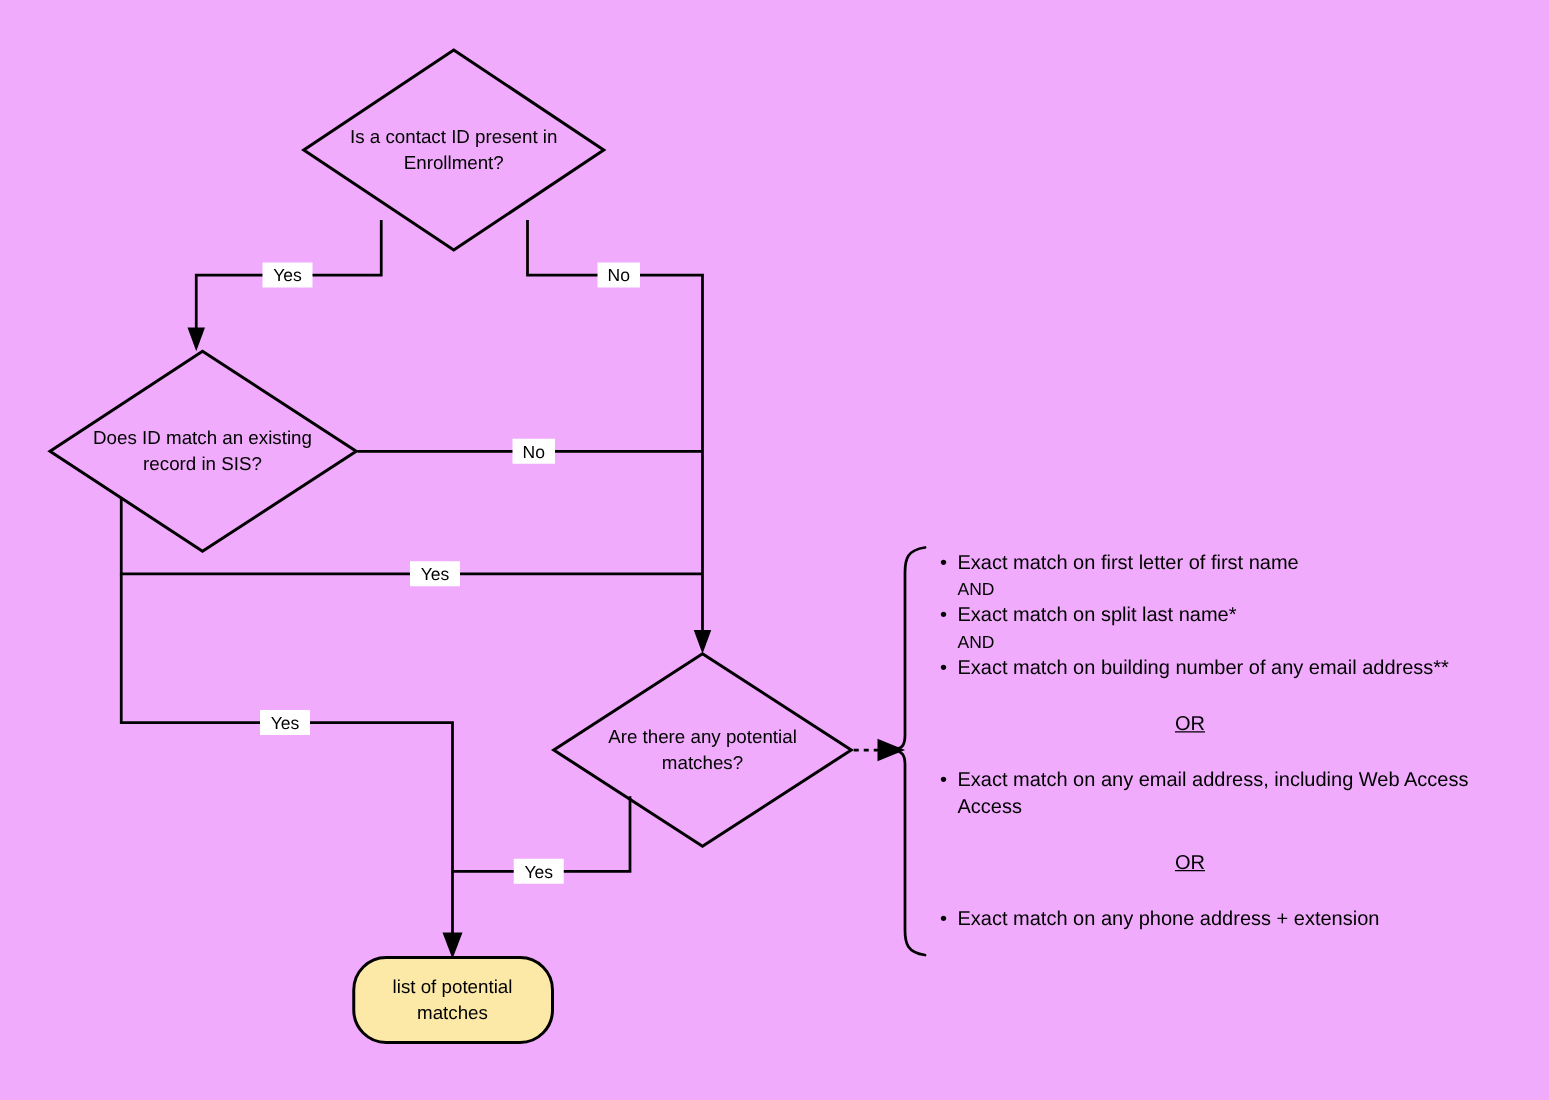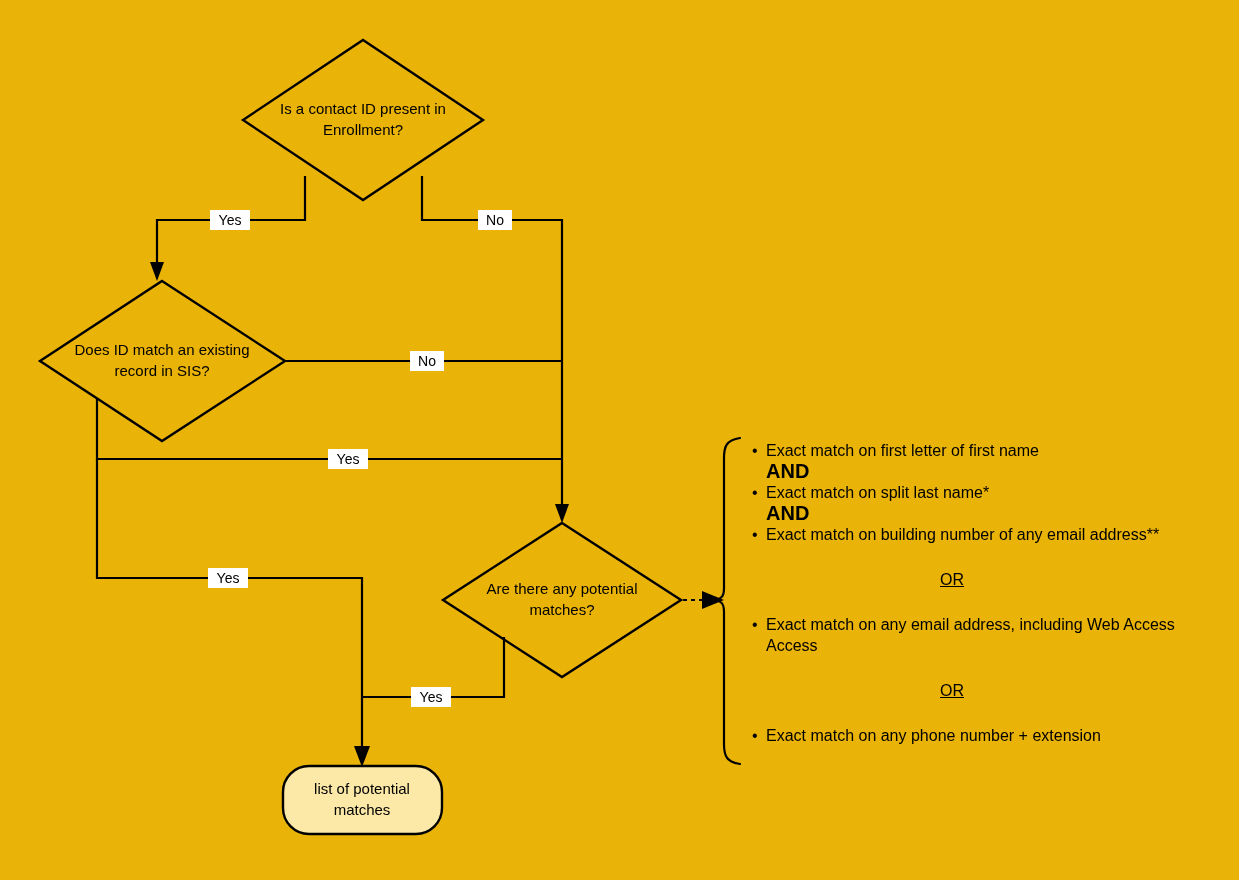--- a/index.html
+++ b/index.html
@@ -8,21 +8,21 @@
     background: #ffffff;
   }
   body {
     font-family: "Liberation Sans", sans-serif;
     color: #000000;
   }
   #canvas {
     position: relative;
     width: 1239px;
     height: 880px;
-    background: #eab308;
+    background: #f0abfc;
     overflow: hidden;
   }
   #flow-svg {
     position: absolute;
     left: 0;
     top: 0;
     width: 1239px;
     height: 880px;
   }
   .shape-text {
@@ -82,23 +82,22 @@
     flex: 0 0 14px;
     text-align: left;
     font-size: 16px;
     line-height: 21px;
   }
   .crit-bullet-row .btext {
     flex: 1 1 auto;
   }
   .crit-indent {
     padding-left: 14px;
-    font-size: 20px;
-    line-height: 21px;
-    font-weight: bold;
+    font-size: 14px;
+    line-height: 21px;
   }
   .crit-or {
     text-align: center;
     font-size: 16px;
     line-height: 21px;
     width: 400px;
     text-decoration: underline;
   }
   .gap-md { height: 24px; }
 </style>
@@ -234,18 +233,18 @@
       <span class="bullet">•</span>
       <span class="btext">Exact match on any email address, including Web Access Access</span>
     </div>
 
     <div class="gap-md"></div>
     <div class="crit-or">OR</div>
     <div class="gap-md"></div>
 
     <div class="crit-bullet-row">
       <span class="bullet">•</span>
-      <span class="btext">Exact match on any phone number + extension</span>
+      <span class="btext">Exact match on any phone address + extension</span>
     </div>
 
   </div>
 
 </div>
 
 </body></html>

